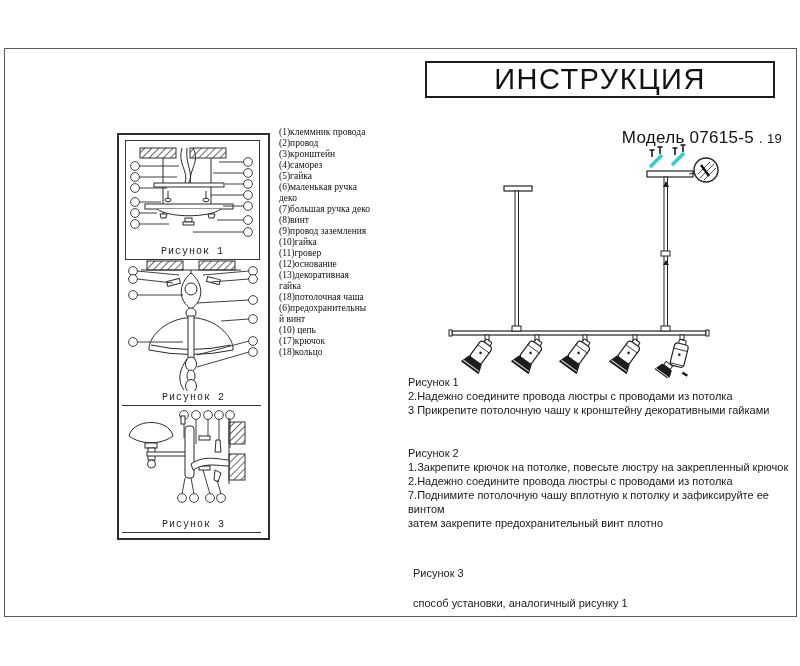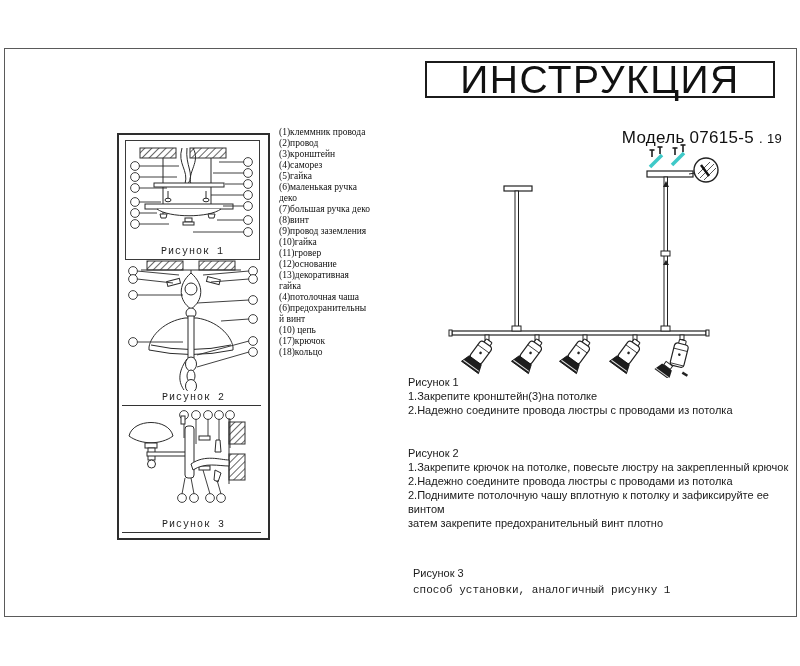--- a/index.html
+++ b/index.html
@@ -2,38 +2,38 @@
 <html><head>
 <meta charset="utf-8">
 <style>
   html,body{margin:0;padding:0;background:#fff;}
   #canvas{position:relative;width:800px;height:666px;background:#ffffff;overflow:hidden;
           font-family:"Liberation Sans",sans-serif;color:#161616;}
   .abs{position:absolute;}
   .page-frame{left:4px;top:48px;width:791px;height:567px;border:1px solid #5a5a5a;}
   .title-box{left:425px;top:61px;width:346px;height:33px;border:2px solid #1b1b1b;
              display:flex;align-items:center;justify-content:center;
-             font-size:39px;letter-spacing:1.5px;color:#111;}
+             font-size:29px;letter-spacing:1.5px;color:#111;}
   .model-line{left:430px;top:128px;width:352px;text-align:right;font-size:17px;letter-spacing:.3px;color:#101010;}
   .model-suffix{font-size:13px;}
 
   .figures-panel{left:117px;top:133px;width:149px;height:403px;border:2px solid #2e2e2e;background:#fff;}
   .fig1-box{left:6px;top:5px;width:133px;height:118px;border:1px solid #3a3a3a;}
   .fig-caption{font-family:"Liberation Mono",monospace;font-size:10px;color:#222;
                width:100%;text-align:center;letter-spacing:1px;}
   .divider{left:3px;width:139px;border-top:1.5px solid #333;height:0;}
 
   .parts-list{left:279px;top:127px;font-family:Liberation Serif, serif;
               font-size:9.5px;line-height:11px;color:#0f0f0f;}
   .parts-list div{white-space:nowrap;}
 
   .instr{font-size:11px;line-height:14px;color:#1a1a1a;}
   .instr div{white-space:nowrap;}
   .instr .heading{margin-bottom:0;}
-  .fig3-gap{margin-top:3px;font-family:Liberation Mono, monospace;}
+  .fig3-gap{margin-top:16px;}
 
   svg{display:block;}
 </style>
 </head>
 <body>
 
 <div id="canvas">
 
   <div class="abs page-frame"></div>
 
@@ -224,21 +224,21 @@
     <div>(6)маленькая ручка</div>
     <div>деко</div>
     <div>(7)большая ручка деко</div>
     <div>(8)винт</div>
     <div>(9)провод заземления</div>
     <div>(10)гайка</div>
     <div>(11)гровер</div>
     <div>(12)основание</div>
     <div>(13)декоративная</div>
     <div>гайка</div>
-    <div>(4)потолочная чаша</div>
+    <div>(18)потолочная чаша</div>
     <div>(6)предохранительны</div>
     <div>й винт</div>
     <div>(10) цепь</div>
     <div>(17)крючок</div>
     <div>(18)кольцо</div>
   </div>
 
   <svg class="abs" style="left:438px;top:143px" width="355" height="235" viewBox="0 0 355 235">
     <defs>
       <g id="spothead">
@@ -328,29 +328,29 @@
     <g transform="translate(229,224) rotate(36)">
       <rect x="-4" y="-4" width="8" height="4" fill="#fff" stroke="#222" stroke-width="1"></rect>
       <polygon points="-6,0 6,0 9,9 -9,9" fill="#1b1b1b"></polygon>
       <line x1="-8.5" y1="7.5" x2="8.5" y2="7.5" stroke="#fff" stroke-width="1" opacity="0.8"></line>
     </g>
     <rect x="244" y="230" width="6" height="2.5" transform="rotate(32 247 231)" fill="#222"></rect>
   </svg>
 
   <div class="abs instr" style="left:408px;top:375px">
     <div class="heading">Рисунок 1</div>
-    <div>1.Закрепите кронштейн(3)на потолке</div>
     <div>2.Надежно соедините провода люстры с проводами из потолка</div>
+    <div>3 Прикрепите потолочную чашу к кронштейну декоративными гайками</div>
   </div>
 
   <div class="abs instr" style="left:408px;top:446px">
     <div class="heading">Рисунок 2</div>
     <div>1.Закрепите крючок на потолке, повесьте люстру на закрепленный крючок</div>
     <div>2.Надежно соедините провода люстры с проводами из потолка</div>
-    <div>2.Поднимите потолочную чашу вплотную к потолку и зафиксируйте ее</div>
+    <div>7.Поднимите потолочную чашу вплотную к потолку и зафиксируйте ее</div>
     <div>винтом</div>
     <div>затем закрепите предохранительный винт плотно</div>
   </div>
 
   <div class="abs instr" style="left:413px;top:566px">
     <div class="heading">Рисунок 3</div>
     <div class="fig3-gap">способ установки, аналогичный рисунку 1</div>
   </div>
 
 </div>

